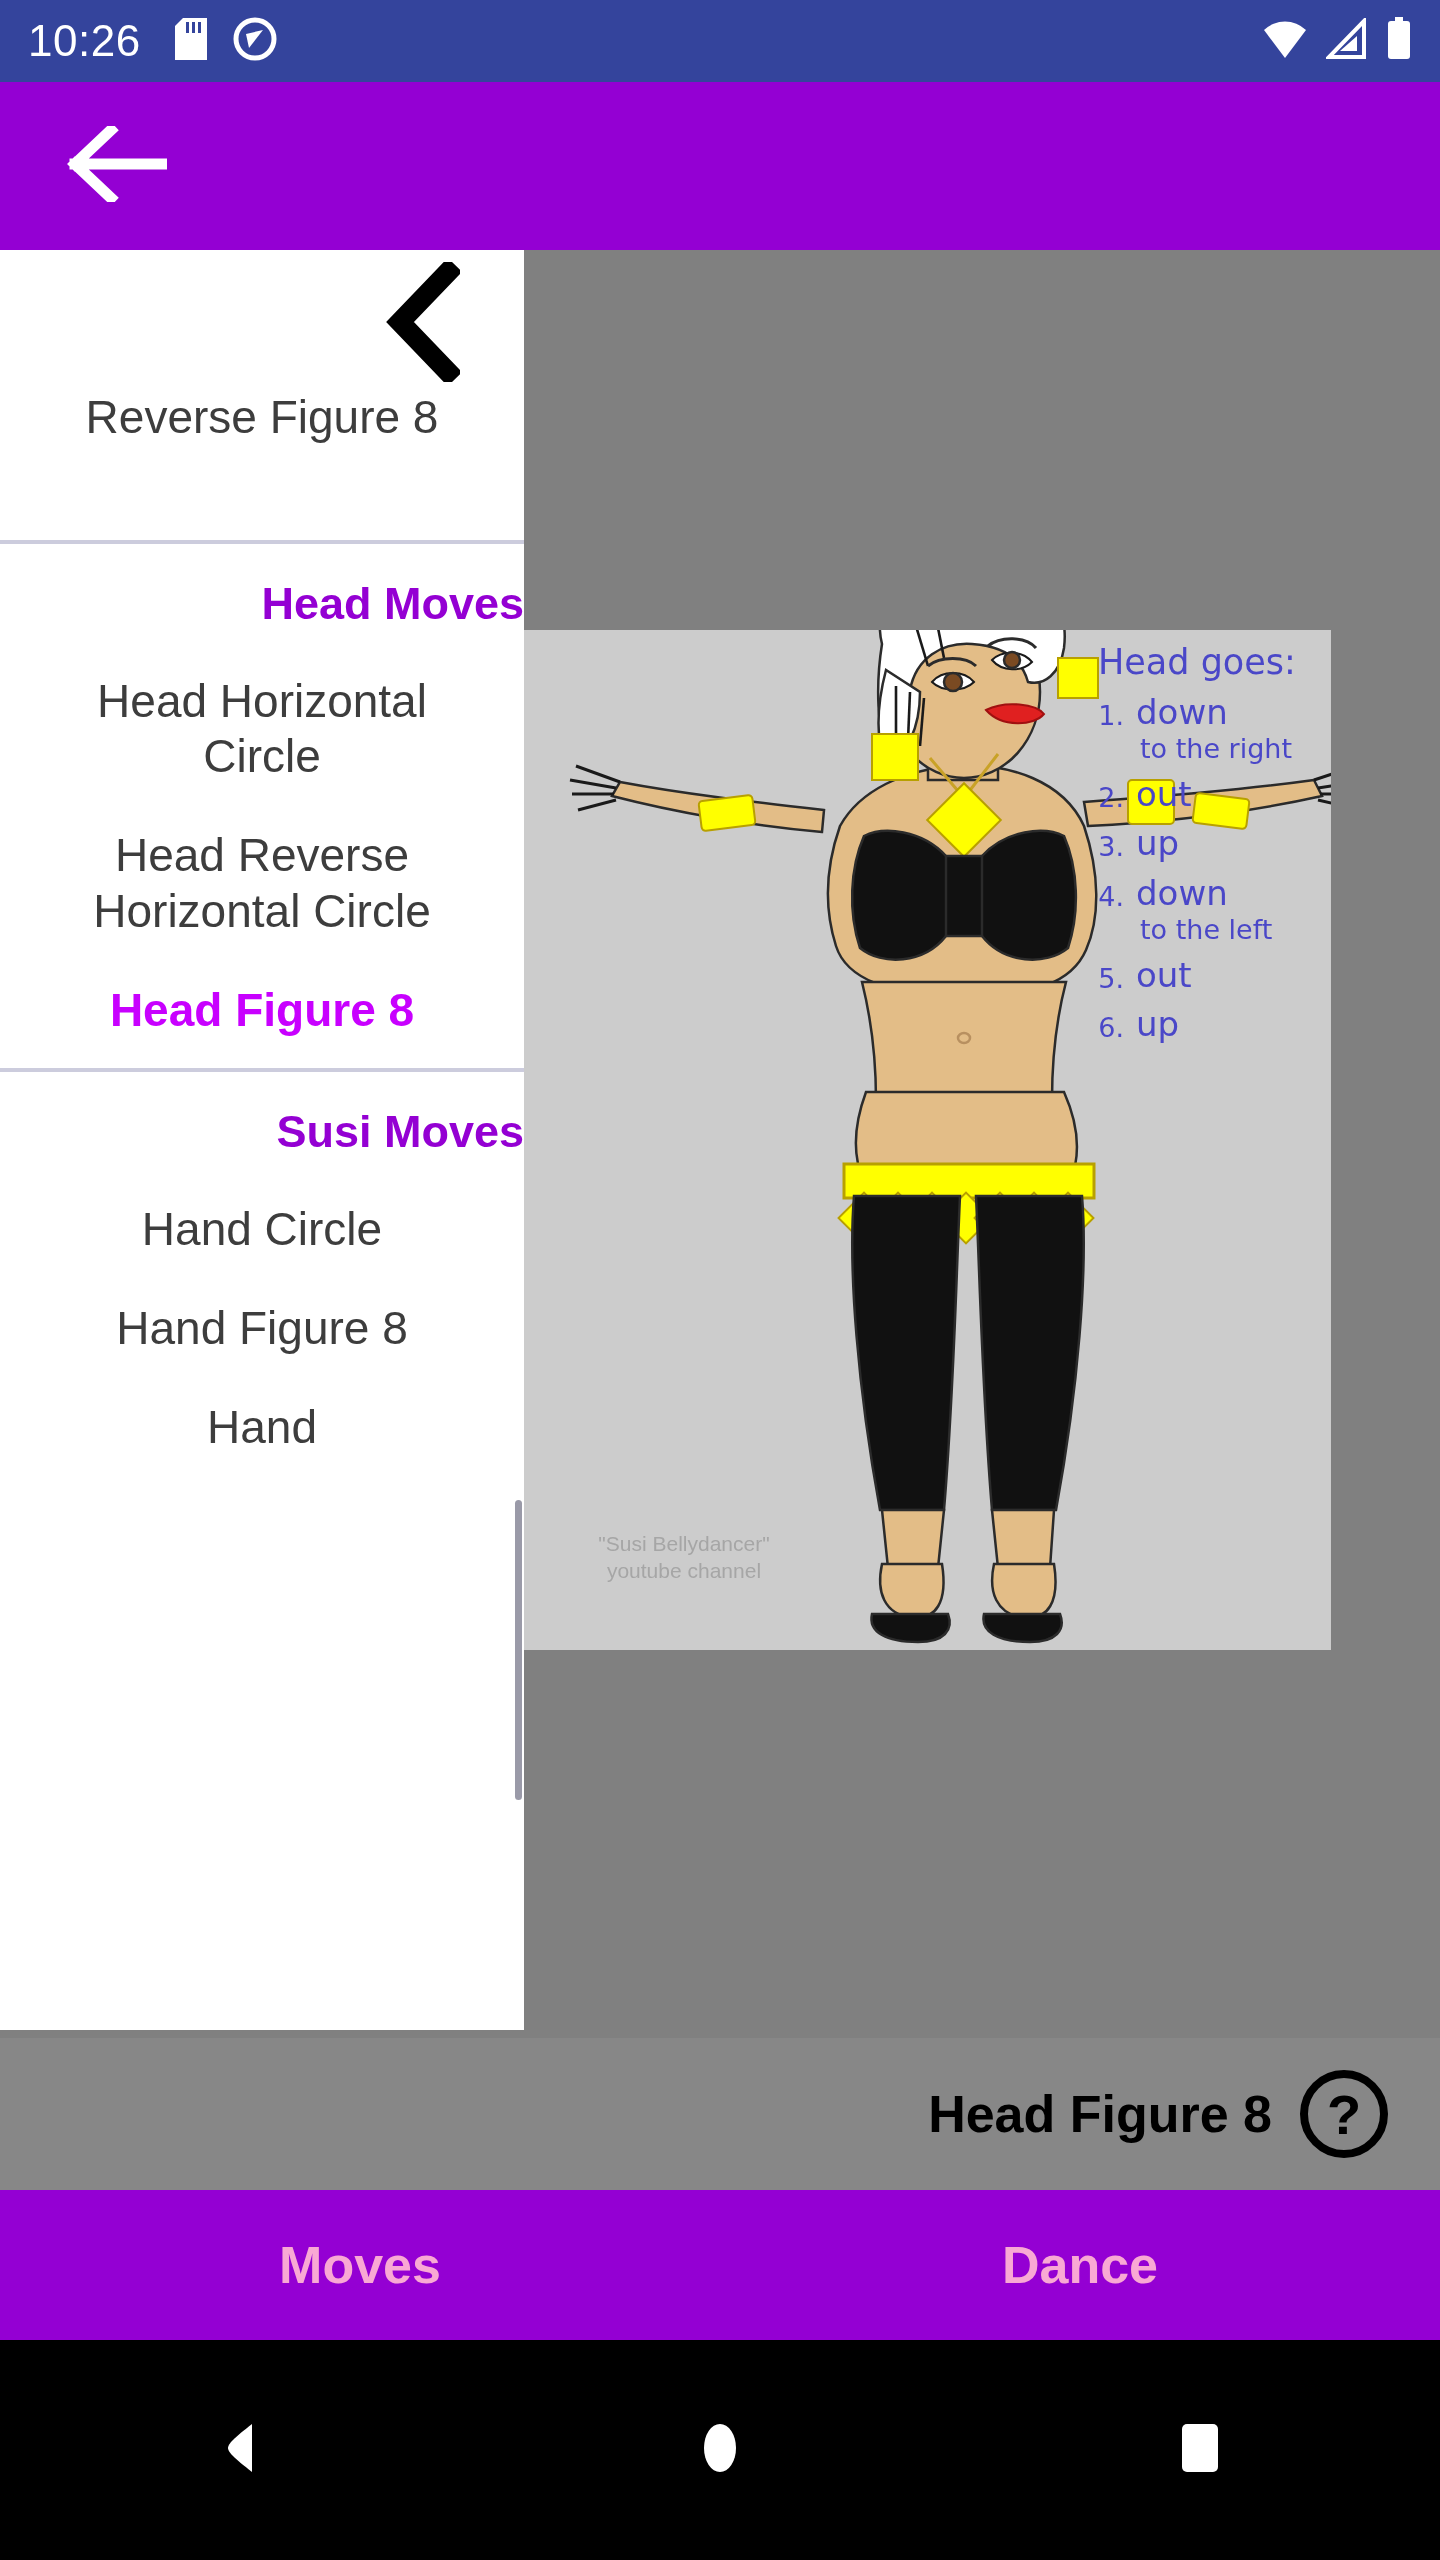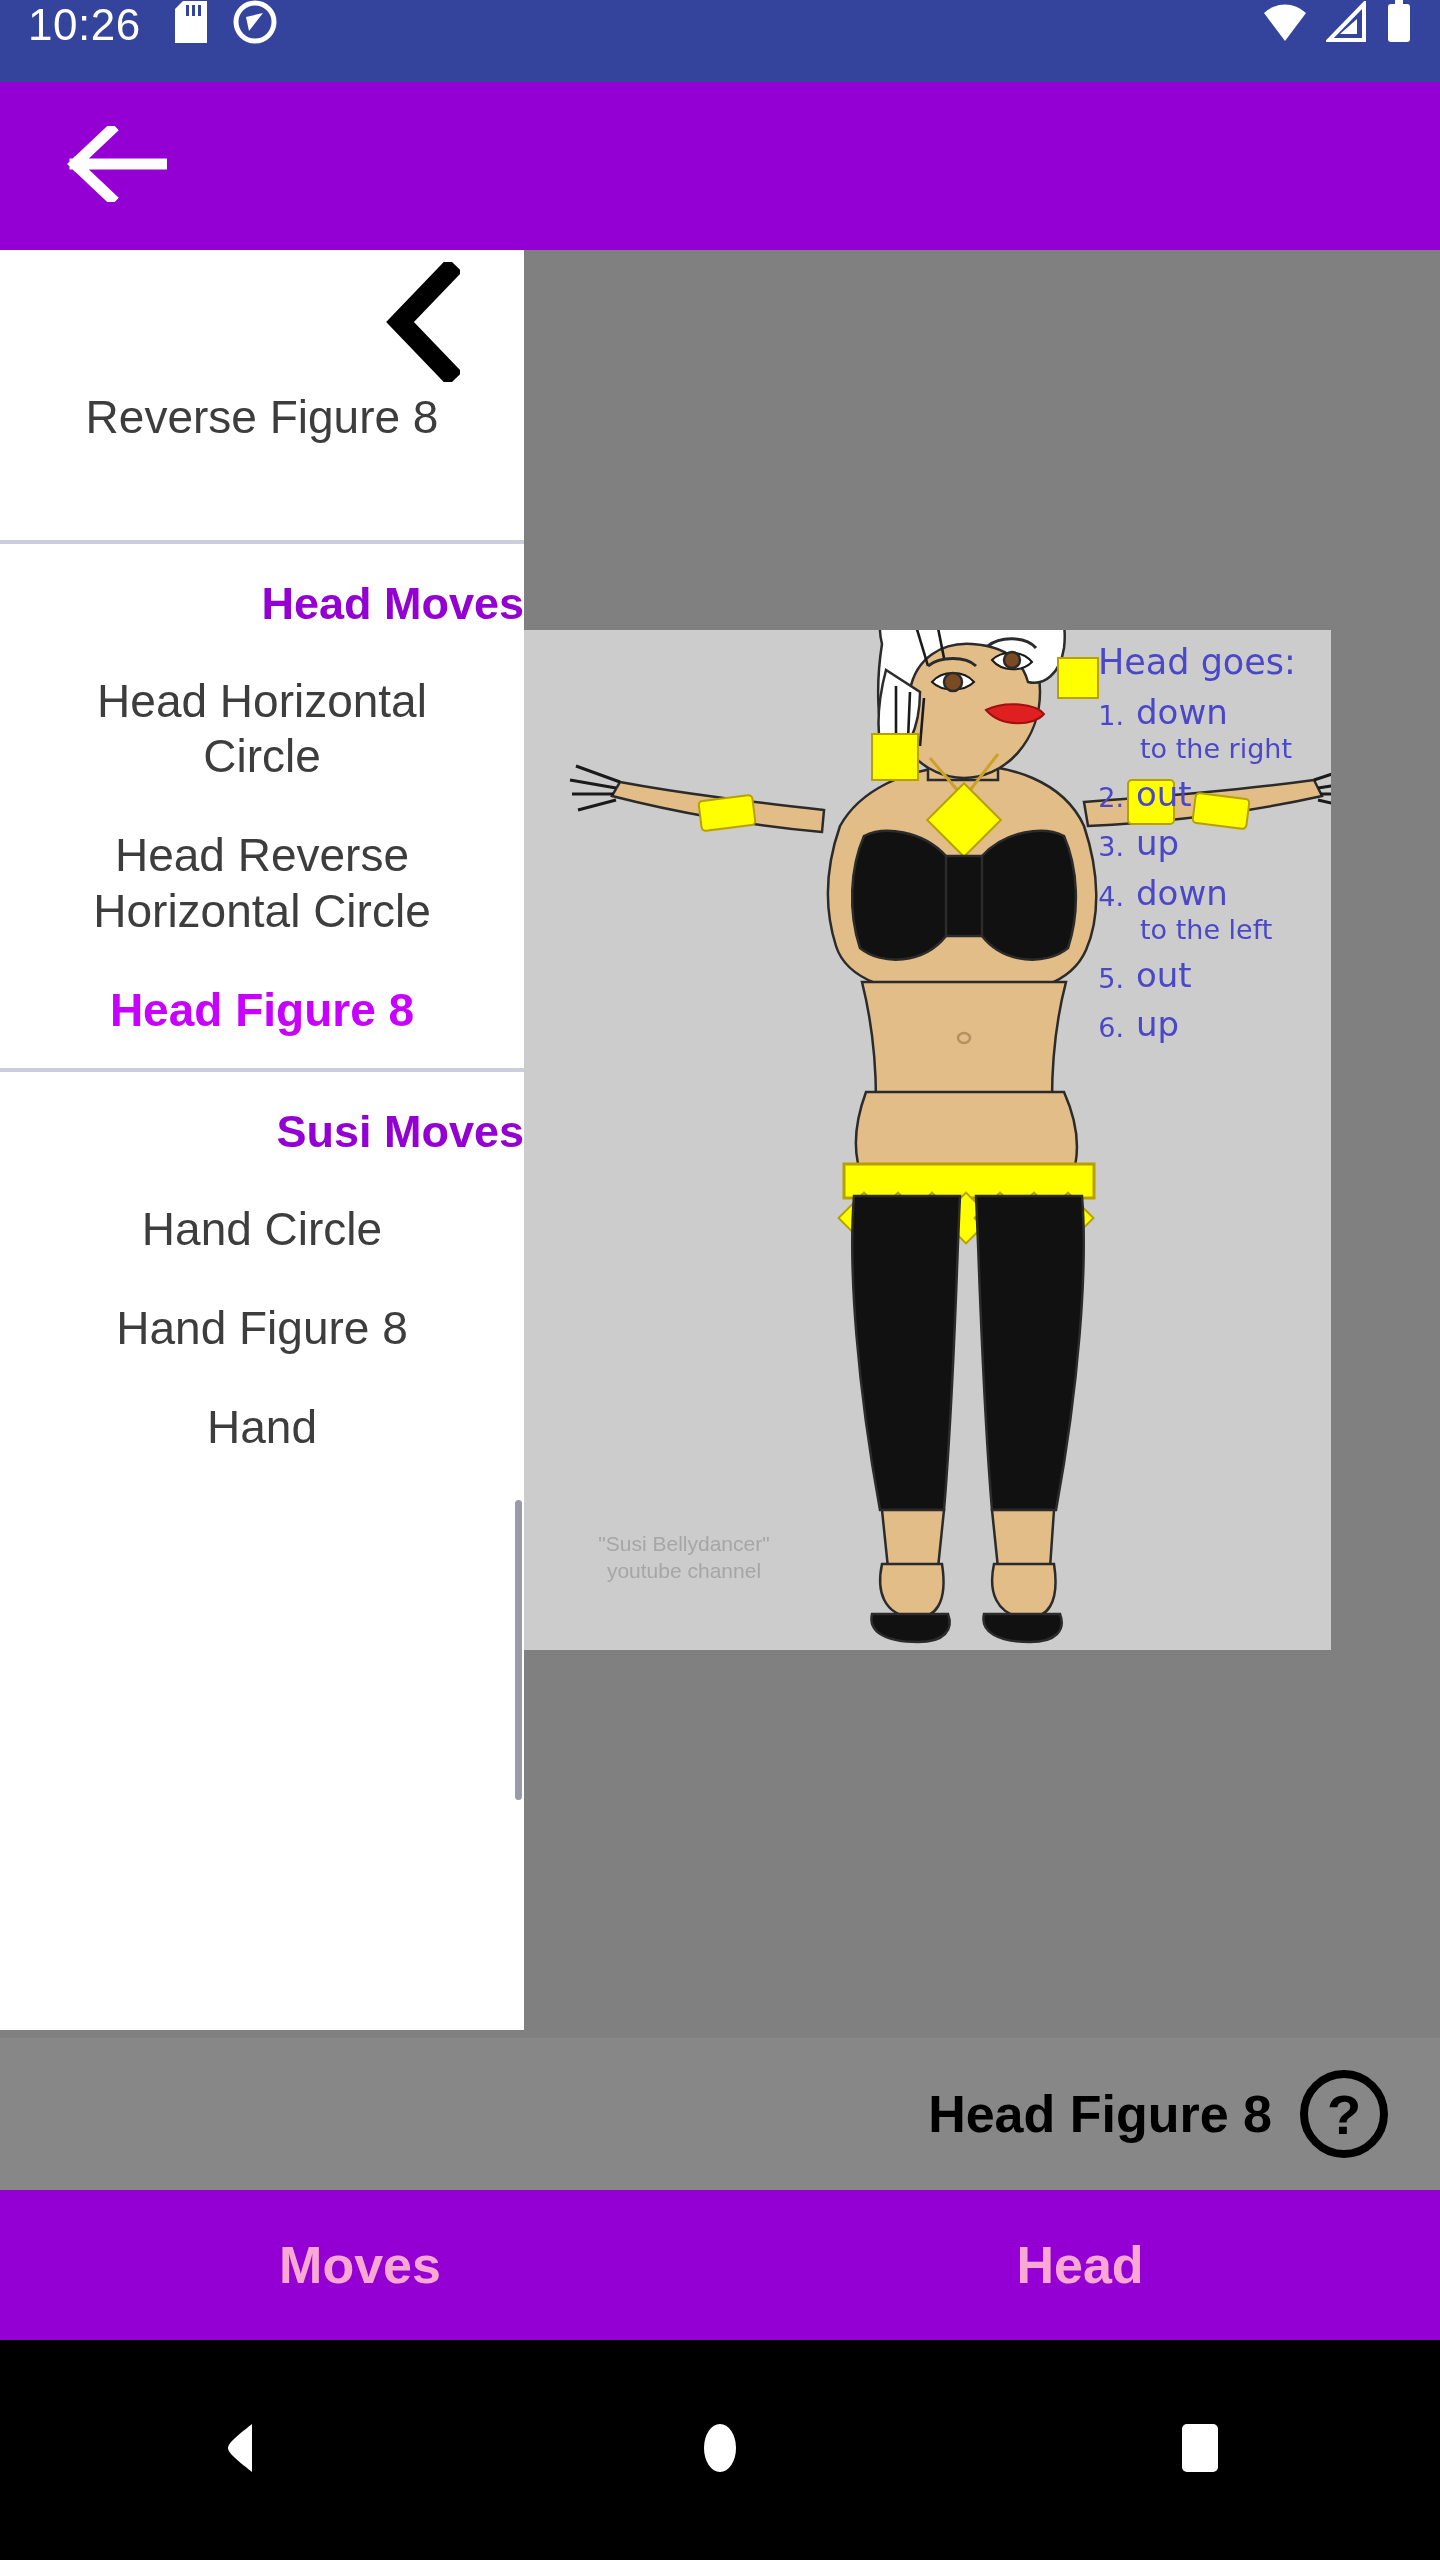--- a/index.html
+++ b/index.html
@@ -8,21 +8,21 @@
     font-family:"Liberation Sans", sans-serif;
     background:#808080;
     overflow:hidden;
     position:relative;
   }
 
   
   #status-bar{
     position:absolute; left:0; top:0; width:1440px; height:82px;
     background:#34449c;
-    display:flex; align-items:flex-start;
+    display:flex; align-items:center;
     padding:0 28px;
   }
   #status-time{
     color:#ffffff; font-size:44px; letter-spacing:0.5px;
     font-family:"Liberation Sans", sans-serif;
   }
   .status-left-icons{ display:flex; align-items:center; gap:26px; margin-left:34px; }
   .status-right-icons{ display:flex; align-items:center; gap:18px; margin-left:auto; }
 
   
@@ -362,21 +362,21 @@
   <span id="help-button">
     <svg width="92" height="92" viewBox="0 0 92 92">
       <circle cx="46" cy="46" r="40" fill="none" stroke="#000" stroke-width="8"></circle>
       <text x="46" y="66" font-size="56" font-family="Liberation Sans, sans-serif" font-weight="bold" text-anchor="middle" fill="#000">?</text>
     </svg>
   </span>
 </div>
 
 <div id="bottom-tabs">
   <div class="tab">Moves</div>
-  <div class="tab">Head</div>
+  <div class="tab">Dance</div>
 </div>
 
 <div id="nav-bar">
   <div class="nav-btn">
     <span>
       <svg width="44" height="52" viewBox="0 0 44 52">
           <path d="M34 2 C16 16 10 22 10 26 C10 30 16 36 34 50 Z" fill="#fff"></path>
         </svg>
     </span>
   </div>

